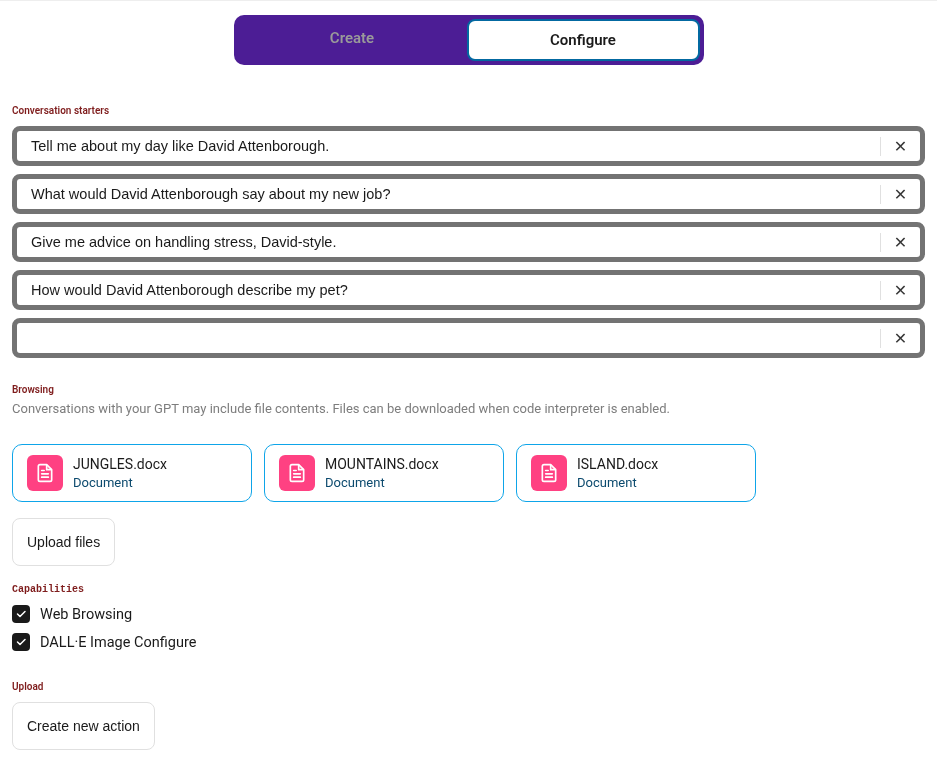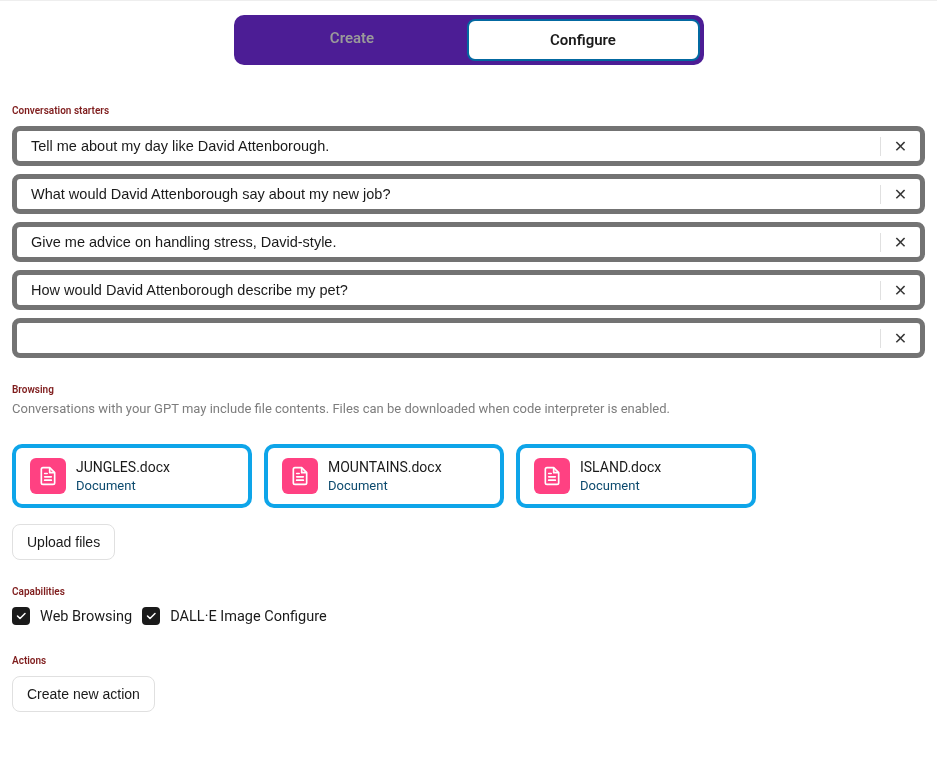--- a/index.html
+++ b/index.html
@@ -84,21 +84,21 @@
     }
     .file-cards {
       display: flex;
       gap: 12px;
       margin-bottom: 16px;
     }
     .file-card {
       display: flex;
       align-items: center;
       gap: 10px;
-      border: 4px solid #0ea5e9;
+      border: 1px solid #0ea5e9;
       border-radius: 10px;
       padding: 10px 14px;
       width: 240px;
     }
     .file-icon {
       width: 36px;
       height: 36px;
       background: #ff4182;
       border-radius: 6px;
       display: flex;
@@ -108,26 +108,26 @@
     }
     .file-icon svg { display:block; }
     .file-meta { display:flex; flex-direction:column; line-height:1.2; }
     .file-name { font-size: 14px; color:#1a1a1a; }
     .file-type { font-size: 13px; color:#0c4a6e; margin-top:2px; }
     .btn-outline {
       display:inline-block;
       border: 1px solid #e0e0e0;
       background: #fff;
       border-radius: 8px;
-      padding: 9px 14px;
+      padding: 15px 14px;
       font-size: 14px;
       color:#1a1a1a;
       cursor:pointer;
     }
-    .cap-list { display:flex; flex-direction:row; gap:10px; margin-top:10px; }
+    .cap-list { display:flex; flex-direction:column; gap:10px; margin-top:10px; }
     .cap-item { display:flex; align-items:center; gap:10px; font-size:14.5px; }
     .chk {
       width:18px; height:18px;
       background:#1a1a1a;
       border-radius:4px;
       display:flex; align-items:center; justify-content:center;
       cursor:pointer;
       flex-shrink:0;
     }
     .chk svg { display:block; }
@@ -217,38 +217,38 @@
       </div>
       <div class="file-meta">
         <span class="file-name">ISLAND.docx</span>
         <span class="file-type">Document</span>
       </div>
     </div>
   </div>
 
   <button class="btn-outline">Upload files</button>
 
-  <div class="section-label" style="margin-top:26px;">Capabilities</div>
+  <div class="section-label" style="margin-top:18px;font-family:Liberation Mono, monospace;">Capabilities</div>
   <div class="cap-list">
     <div class="cap-item">
       <div class="chk">
         <svg width="12" height="12" viewBox="0 0 24 24">
             <path d="M5 12l5 5L20 7" stroke="#fff" stroke-width="3" fill="none" stroke-linecap="round" stroke-linejoin="round"></path>
           </svg>
       </div>
       <span>Web Browsing</span>
     </div>
     <div class="cap-item">
       <div class="chk">
         <svg width="12" height="12" viewBox="0 0 24 24">
             <path d="M5 12l5 5L20 7" stroke="#fff" stroke-width="3" fill="none" stroke-linecap="round" stroke-linejoin="round"></path>
           </svg>
       </div>
       <span>DALL·E Image Configure</span>
     </div>
   </div>
 
-  <div class="section-label" style="margin-top:30px;">Actions</div>
+  <div class="section-label" style="margin-top:30px;">Upload</div>
   <button class="btn-outline">Create new action</button>
 
   
 
 </div>
 
 </body></html>

